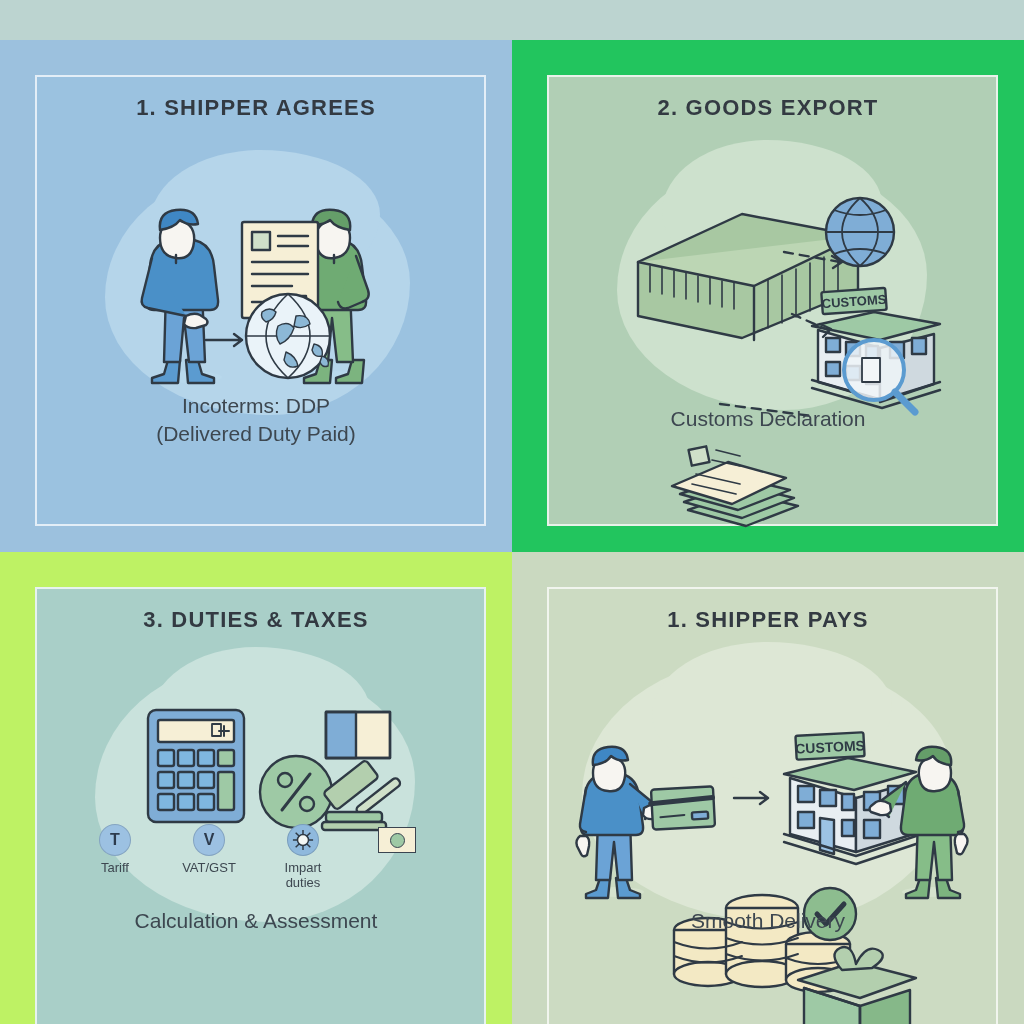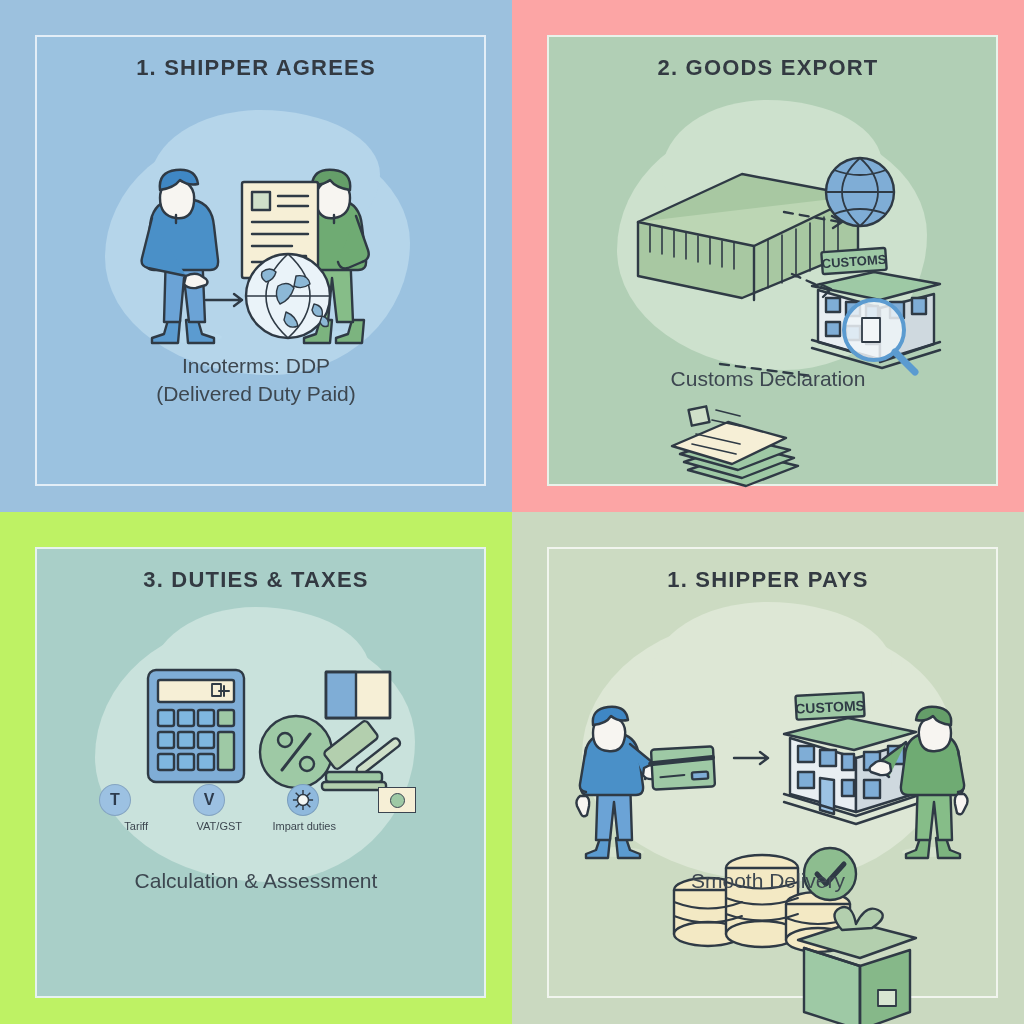--- a/index.html
+++ b/index.html
@@ -1,20 +1,20 @@
 <!DOCTYPE html>
 <html><head>
 <meta charset="utf-8">
 <style>
   html,body{margin:0;padding:0;}
   body{width:1024px;height:1024px;overflow:hidden;font-family:"Liberation Sans",sans-serif;background:#bcd4d0;}
   .grid{width:1024px;height:1024px;display:grid;grid-template-columns:512px 512px;grid-template-rows:512px 512px;}
-  .panel{position:relative;width:512px;height:512px;overflow:hidden;}
+  .panel{position:relative;width:512px;height:512px;overflow:hidden;margin-top:40px;}
   .p1{background:#9cc1de;}
-  .p2{background:#fca5a5;}
+  .p2{background:#22c55e;}
   .p3{background:#bef264;}
   .p4{background:#cad9c0;}
   .inner{position:absolute;left:35px;top:35px;right:26px;bottom:26px;border:2px solid rgba(255,255,255,.72);}
   .p1 .inner{background:#9bc2e0;}
   .p2 .inner{background:#b1cfb5;}
   .p3 .inner{background:#a9cfc8;}
   .p4 .inner{background:#ccdbc2;}
   .title{position:absolute;left:0;right:0;top:55px;text-align:center;font-size:22px;letter-spacing:1.2px;
          font-weight:700;color:#333a42;font-family:"Liberation Sans",sans-serif;}
   .caption{position:absolute;left:0;right:0;text-align:center;color:#3d4750;font-size:21px;line-height:28px;}
@@ -23,21 +23,21 @@
   .p3 .caption{top:355px;}
   .p4 .caption{top:355px;}
   .blob{position:absolute;border-radius:48% 52% 46% 54%/52% 46% 54% 48%;}
   .stage{position:absolute;left:0;top:0;width:512px;height:512px;}
   svg{display:block;}
   .badges{position:absolute;left:0;right:0;top:272px;display:flex;justify-content:center;gap:28px;}
   .badge{width:66px;text-align:center;}
   .bcircle{width:30px;height:30px;border-radius:50%;background:#9cc1e2;margin:0 auto;
            display:flex;align-items:center;justify-content:center;color:#2d3b4d;font-size:16px;font-weight:700;
            border:1px solid rgba(60,80,100,.25);}
-  .blabel{font-size:11px;color:#3d4750;margin-top:4px;text-align:right;}
+  .blabel{font-size:13px;color:#3d4750;margin-top:4px;}
   .flagbadge{width:36px;height:24px;background:#f6efd6;border:1.6px solid #3a4450;margin:3px auto 0;
              display:flex;align-items:center;justify-content:center;}
   .flagdot{width:13px;height:13px;border-radius:50%;background:#9ec9a5;border:1.4px solid #3a4450;}
 </style>
 </head>
 <body>
 
 <div class="grid">
 
   <div class="panel p1">

